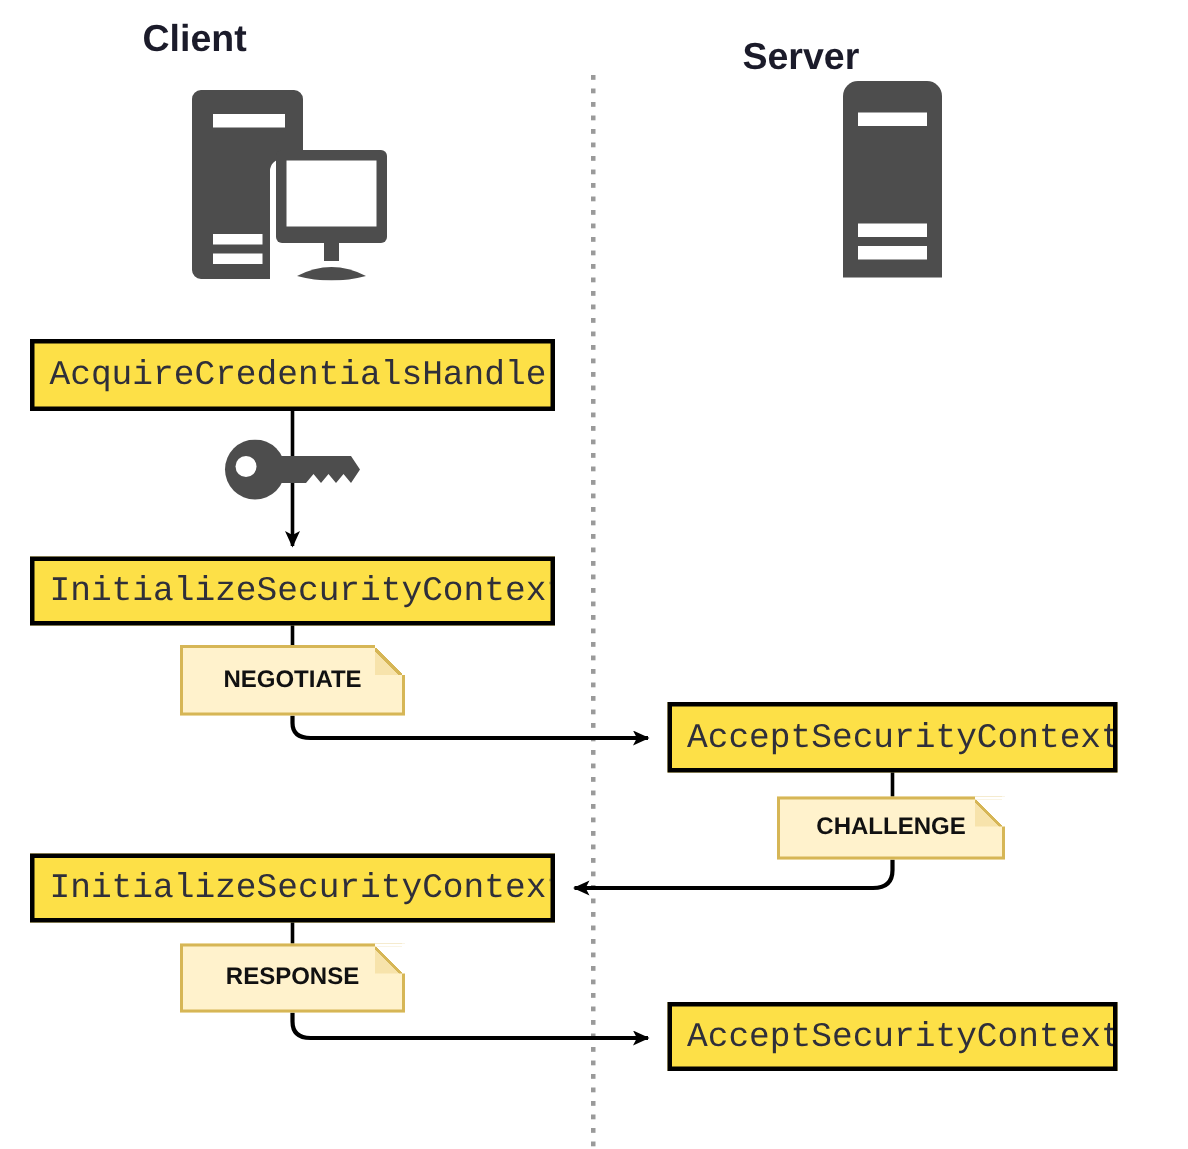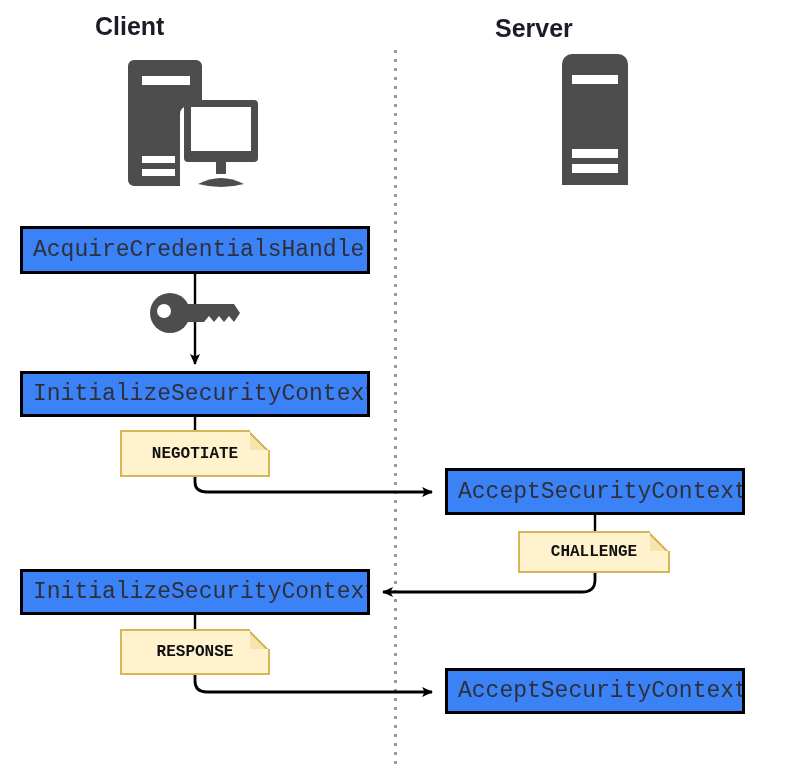--- a/index.html
+++ b/index.html
@@ -25,41 +25,41 @@
   .lane-title {
     position: absolute;
     font-family: "Liberation Sans", sans-serif;
     font-weight: bold;
     font-size: 25px;
     color: #1b1b2a;
     text-align: left;
     white-space: nowrap;
   }
   #lane-title-client { left: 95px; top: 12px; width: 200px; }
-  #lane-title-server { left: 495px; top: 14px; width: 200px; }
+  #lane-title-server { left: 495px; top: 24px; width: 200px; }
 
   .divider {
     position: absolute;
     left: 394px;
     top: 50px;
     width: 3px;
     height: 716px;
     background-image: linear-gradient(to bottom, #9a9a9a 0px, #9a9a9a 3px, rgba(0,0,0,0) 3px, rgba(0,0,0,0) 9px);
     background-size: 3px 9px;
     background-repeat: repeat-y;
   }
 
   .icon-box {
     position: absolute;
   }
 
   .proc-box {
     position: absolute;
     box-sizing: border-box;
-    background: #3b82f6;
+    background: #fde047;
     border: 3px solid #000000;
     display: flex;
     align-items: center;
     justify-content: flex-start;
     font-family: "Liberation Mono", monospace;
     font-size: 23px;
     color: #2f2f3a;
     letter-spacing: 0px;
     padding-left: 10px;
     white-space: nowrap;
@@ -83,21 +83,21 @@
   .note .fold {
     position: absolute;
     right: -2px;
     top: -2px;
     width: 18px;
     height: 18px;
     background: linear-gradient(225deg, #ffffff 0%, #ffffff 48%, #d6b656 48%, #d6b656 56%, #f7e3ab 56%, #f7e3ab 100%);
     border-top: 2px solid #ffffff;
     border-right: 2px solid #ffffff;
   }
-  .note .note-label { position: relative; z-index: 2; font-family: Liberation Mono, monospace; }
+  .note .note-label { position: relative; z-index: 2; }
 
   svg.overlay {
     position: absolute;
     left: 0; top: 0;
     width: 792px;
     height: 766px;
     pointer-events: none;
   }
 </style>
 </head>

